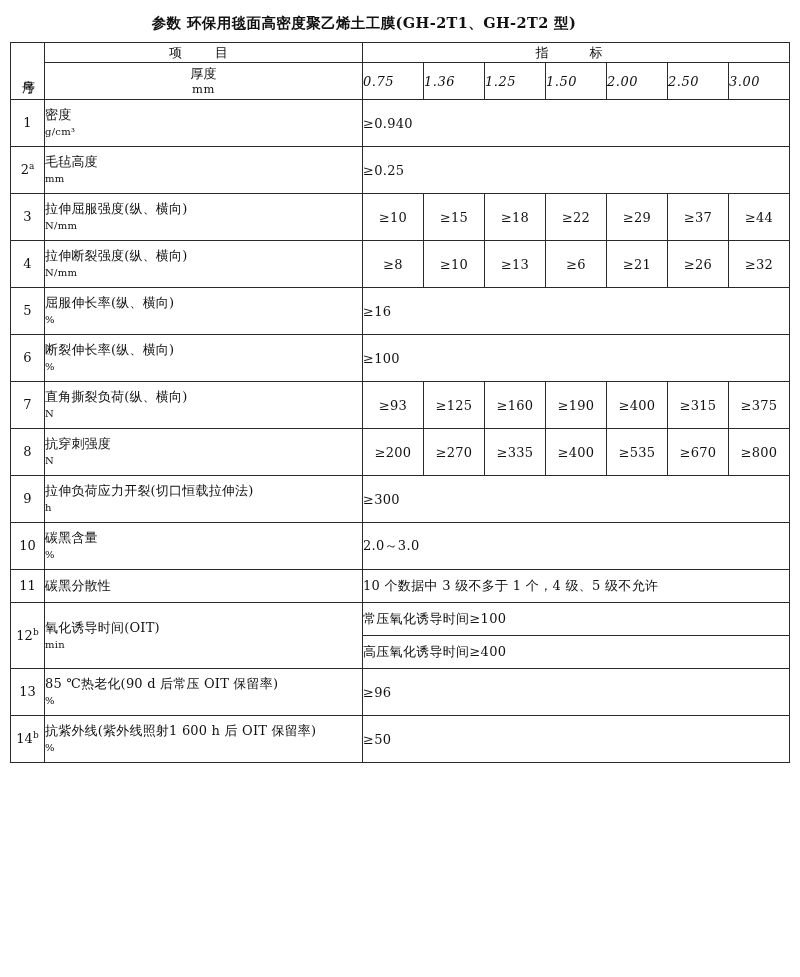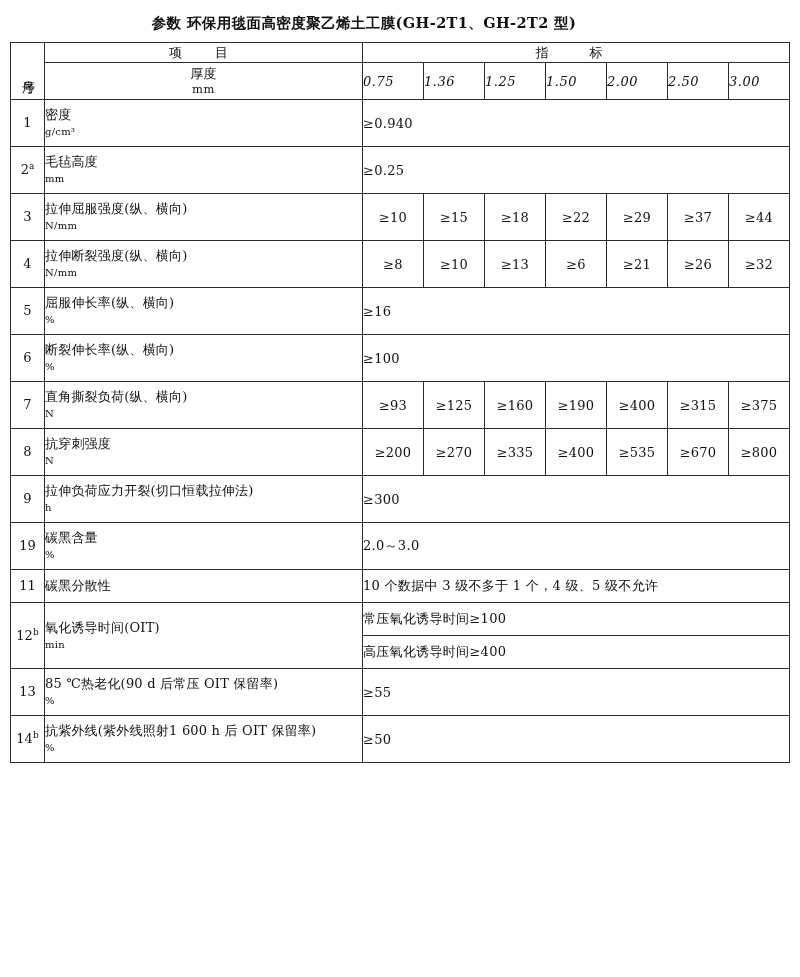--- a/index.html
+++ b/index.html
@@ -262,21 +262,21 @@
       <tr class="row-tall">
         <td class="seq">9</td>
         <td class="item">
           <span class="line1">拉伸负荷应力开裂(切口恒载拉伸法)</span>
           <span class="line2">h</span>
         </td>
         <td colspan="7" class="span-val">≥300</td>
       </tr>
 
       <tr class="row-tall">
-        <td class="seq">19</td>
+        <td class="seq">10</td>
         <td class="item">
           <span class="line1">碳黑含量</span>
           <span class="line2">%</span>
         </td>
         <td colspan="7" class="span-val">2.0～3.0</td>
       </tr>
 
       <tr class="row-short">
         <td class="seq">11</td>
         <td class="item">
@@ -296,21 +296,21 @@
       <tr class="row-short">
         <td colspan="7" class="span-val">高压氧化诱导时间≥400</td>
       </tr>
 
       <tr class="row-tall">
         <td class="seq">13</td>
         <td class="item">
           <span class="line1">85 ℃热老化(90 d 后常压 OIT 保留率)</span>
           <span class="line2">%</span>
         </td>
-        <td colspan="7" class="span-val">≥55</td>
+        <td colspan="7" class="span-val">≥96</td>
       </tr>
 
       <tr class="row-tall">
         <td class="seq"><span>14</span><span class="sup">b</span></td>
         <td class="item">
           <span class="line1">抗紫外线(紫外线照射1 600 h 后 OIT 保留率)</span>
           <span class="line2">%</span>
         </td>
         <td colspan="7" class="span-val">≥50</td>
       </tr>

